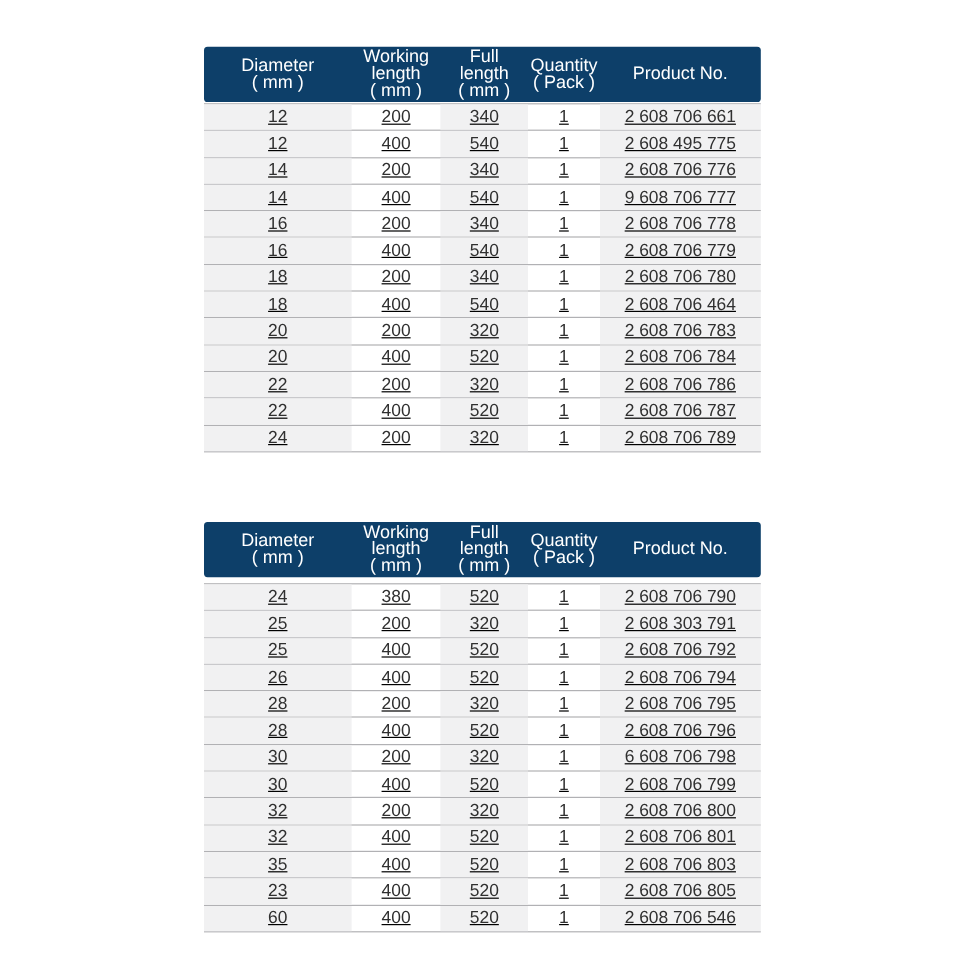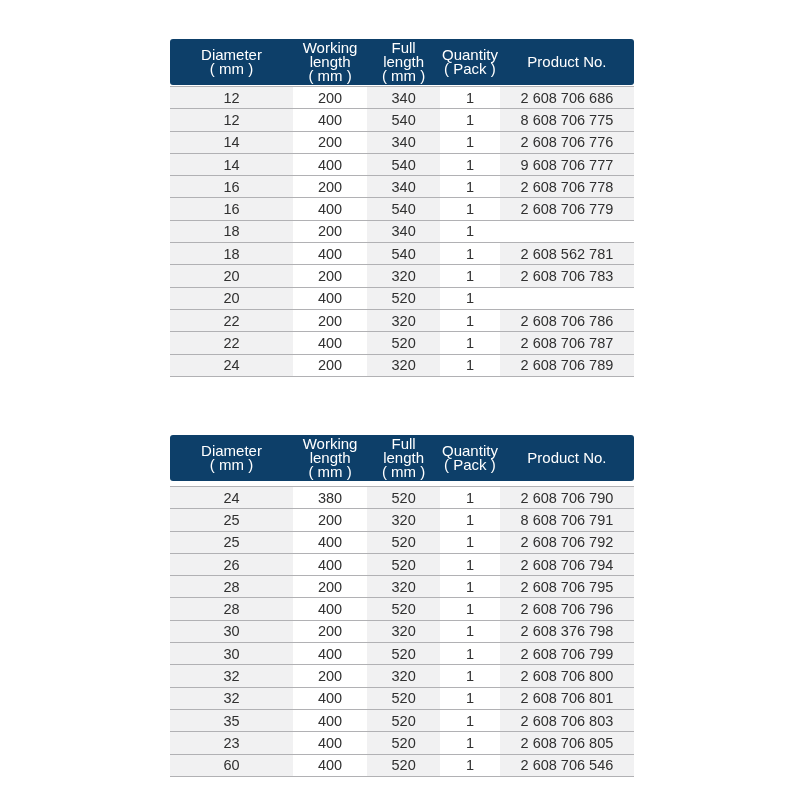--- a/index.html
+++ b/index.html
@@ -13,20 +13,21 @@
     position:absolute;left:0;top:0;width:100%;height:46px;
     background:#0d3f69;border-radius:3px;
     display:grid;grid-template-columns:26.5% 16% 15.7% 12.9% 28.9%;
     align-items:center;justify-items:center;
     color:#ffffff;font-size:15px;line-height:14px;text-align:center;margin-top:20px;
   }
   .hcell{white-space:pre-line;}
   .tbody{
     position:absolute;left:0;width:100%;
     border-top:1px solid #b1b1b4;
+    text-decoration:underline;
   }
   .row{
     display:grid;grid-template-columns:26.5% 16% 15.7% 12.9% 28.9%;
     height:22.31px;box-sizing:border-box;
     border-bottom:1px solid #b1b1b4;
     align-items:center;text-align:center;
     font-size:14.5px;color:#303030;
   }
   .row > .cell{height:100%;display:flex;align-items:center;justify-content:center;}
   .row > .cell:nth-child(odd){background:#f1f1f2;}
@@ -49,28 +50,28 @@
       <div class="hcell">Quantity
 ( Pack )</div>
       <div class="hcell">Product No.</div>
     </header>
     <div class="tbody" style="top:67px;">
         <div class="row">
           <div class="cell">12</div>
           <div class="cell">200</div>
           <div class="cell">340</div>
           <div class="cell">1</div>
-          <div class="cell">2 608 706 686</div>
+          <div class="cell">2 608 706 661</div>
         </div>
         <div class="row">
           <div class="cell">12</div>
           <div class="cell">400</div>
           <div class="cell">540</div>
           <div class="cell">1</div>
-          <div class="cell">8 608 706 775</div>
+          <div class="cell">2 608 495 775</div>
         </div>
         <div class="row">
           <div class="cell">14</div>
           <div class="cell">200</div>
           <div class="cell">340</div>
           <div class="cell">1</div>
           <div class="cell">2 608 706 776</div>
         </div>
         <div class="row">
           <div class="cell">14</div>
@@ -91,40 +92,42 @@
           <div class="cell">400</div>
           <div class="cell">540</div>
           <div class="cell">1</div>
           <div class="cell">2 608 706 779</div>
         </div>
         <div class="row">
           <div class="cell">18</div>
           <div class="cell">200</div>
           <div class="cell">340</div>
           <div class="cell">1</div>
+          <div class="cell">2 608 706 780</div>
         </div>
         <div class="row">
           <div class="cell">18</div>
           <div class="cell">400</div>
           <div class="cell">540</div>
           <div class="cell">1</div>
-          <div class="cell">2 608 562 781</div>
+          <div class="cell">2 608 706 464</div>
         </div>
         <div class="row">
           <div class="cell">20</div>
           <div class="cell">200</div>
           <div class="cell">320</div>
           <div class="cell">1</div>
           <div class="cell">2 608 706 783</div>
         </div>
         <div class="row">
           <div class="cell">20</div>
           <div class="cell">400</div>
           <div class="cell">520</div>
           <div class="cell">1</div>
+          <div class="cell">2 608 706 784</div>
         </div>
         <div class="row">
           <div class="cell">22</div>
           <div class="cell">200</div>
           <div class="cell">320</div>
           <div class="cell">1</div>
           <div class="cell">2 608 706 786</div>
         </div>
         <div class="row">
           <div class="cell">22</div>
@@ -163,21 +166,21 @@
           <div class="cell">380</div>
           <div class="cell">520</div>
           <div class="cell">1</div>
           <div class="cell">2 608 706 790</div>
         </div>
         <div class="row">
           <div class="cell">25</div>
           <div class="cell">200</div>
           <div class="cell">320</div>
           <div class="cell">1</div>
-          <div class="cell">8 608 706 791</div>
+          <div class="cell">2 608 303 791</div>
         </div>
         <div class="row">
           <div class="cell">25</div>
           <div class="cell">400</div>
           <div class="cell">520</div>
           <div class="cell">1</div>
           <div class="cell">2 608 706 792</div>
         </div>
         <div class="row">
           <div class="cell">26</div>
@@ -198,21 +201,21 @@
           <div class="cell">400</div>
           <div class="cell">520</div>
           <div class="cell">1</div>
           <div class="cell">2 608 706 796</div>
         </div>
         <div class="row">
           <div class="cell">30</div>
           <div class="cell">200</div>
           <div class="cell">320</div>
           <div class="cell">1</div>
-          <div class="cell">2 608 376 798</div>
+          <div class="cell">6 608 706 798</div>
         </div>
         <div class="row">
           <div class="cell">30</div>
           <div class="cell">400</div>
           <div class="cell">520</div>
           <div class="cell">1</div>
           <div class="cell">2 608 706 799</div>
         </div>
         <div class="row">
           <div class="cell">32</div>

